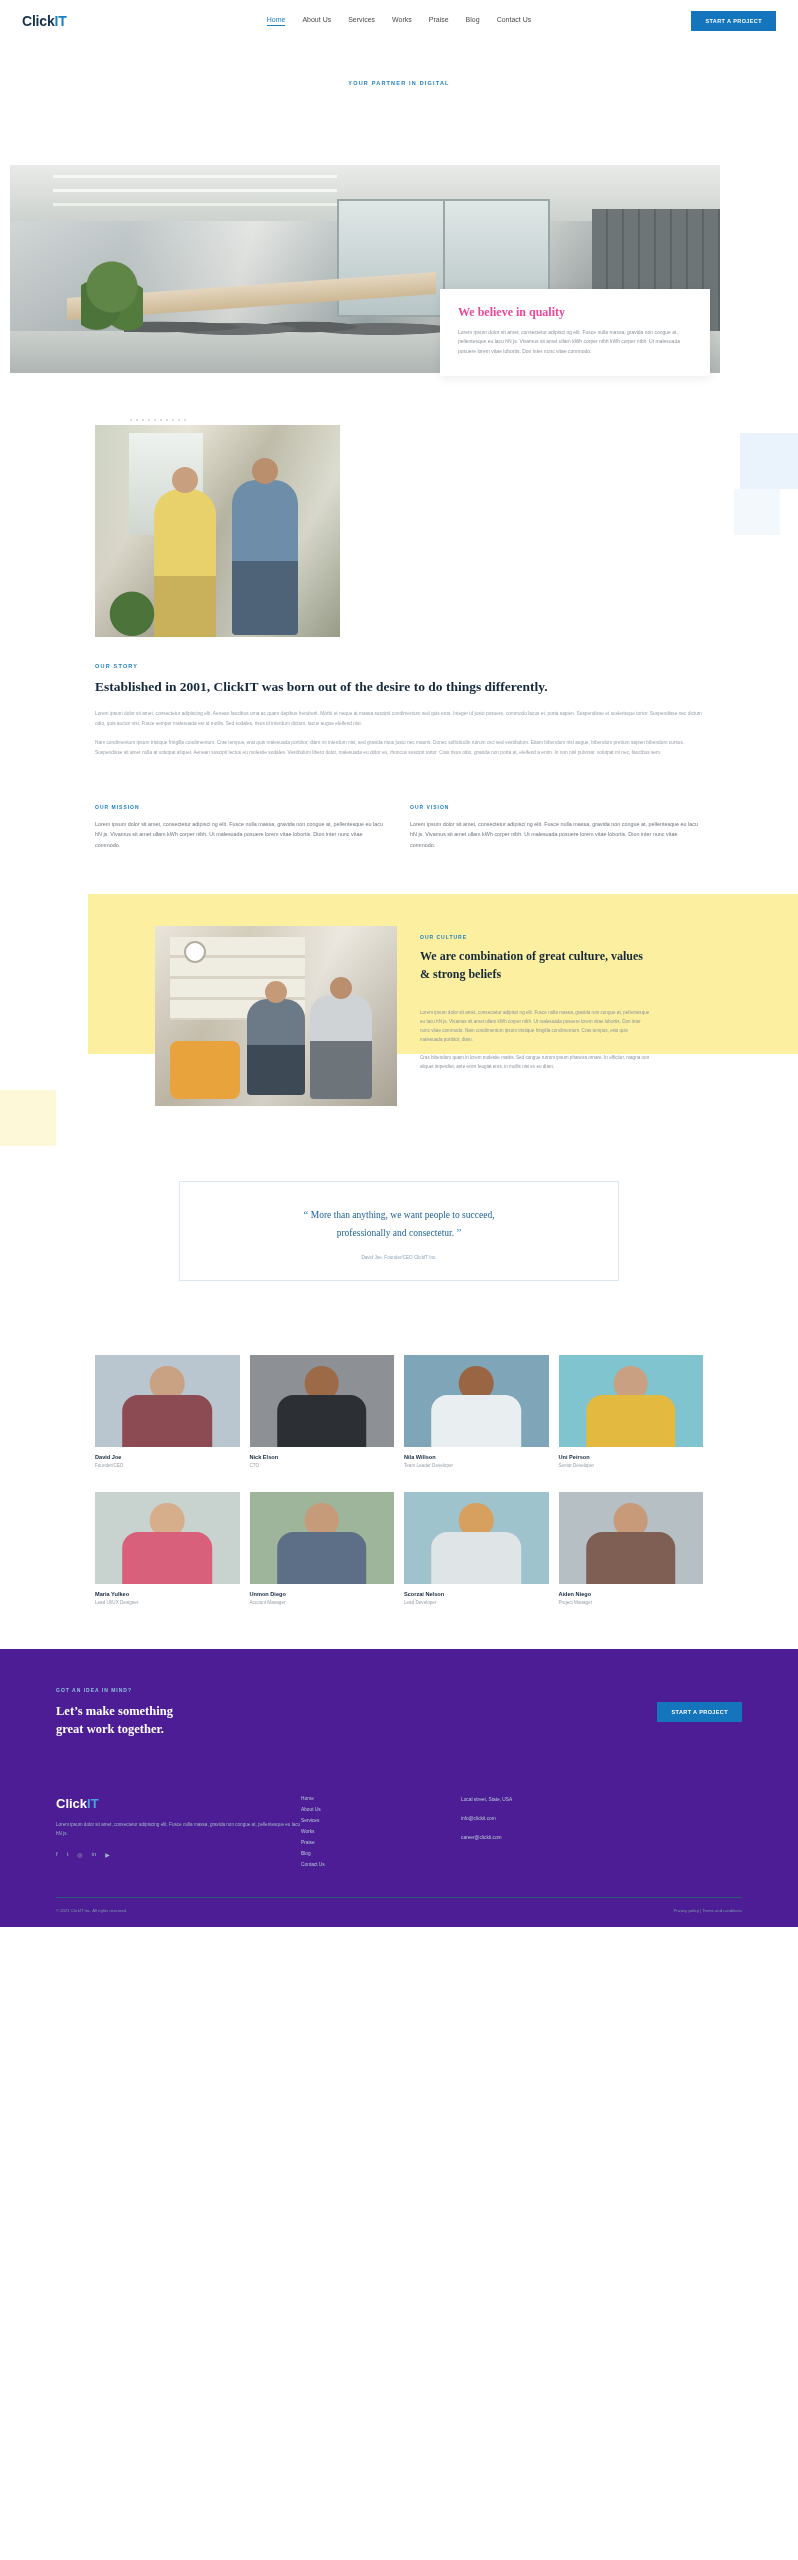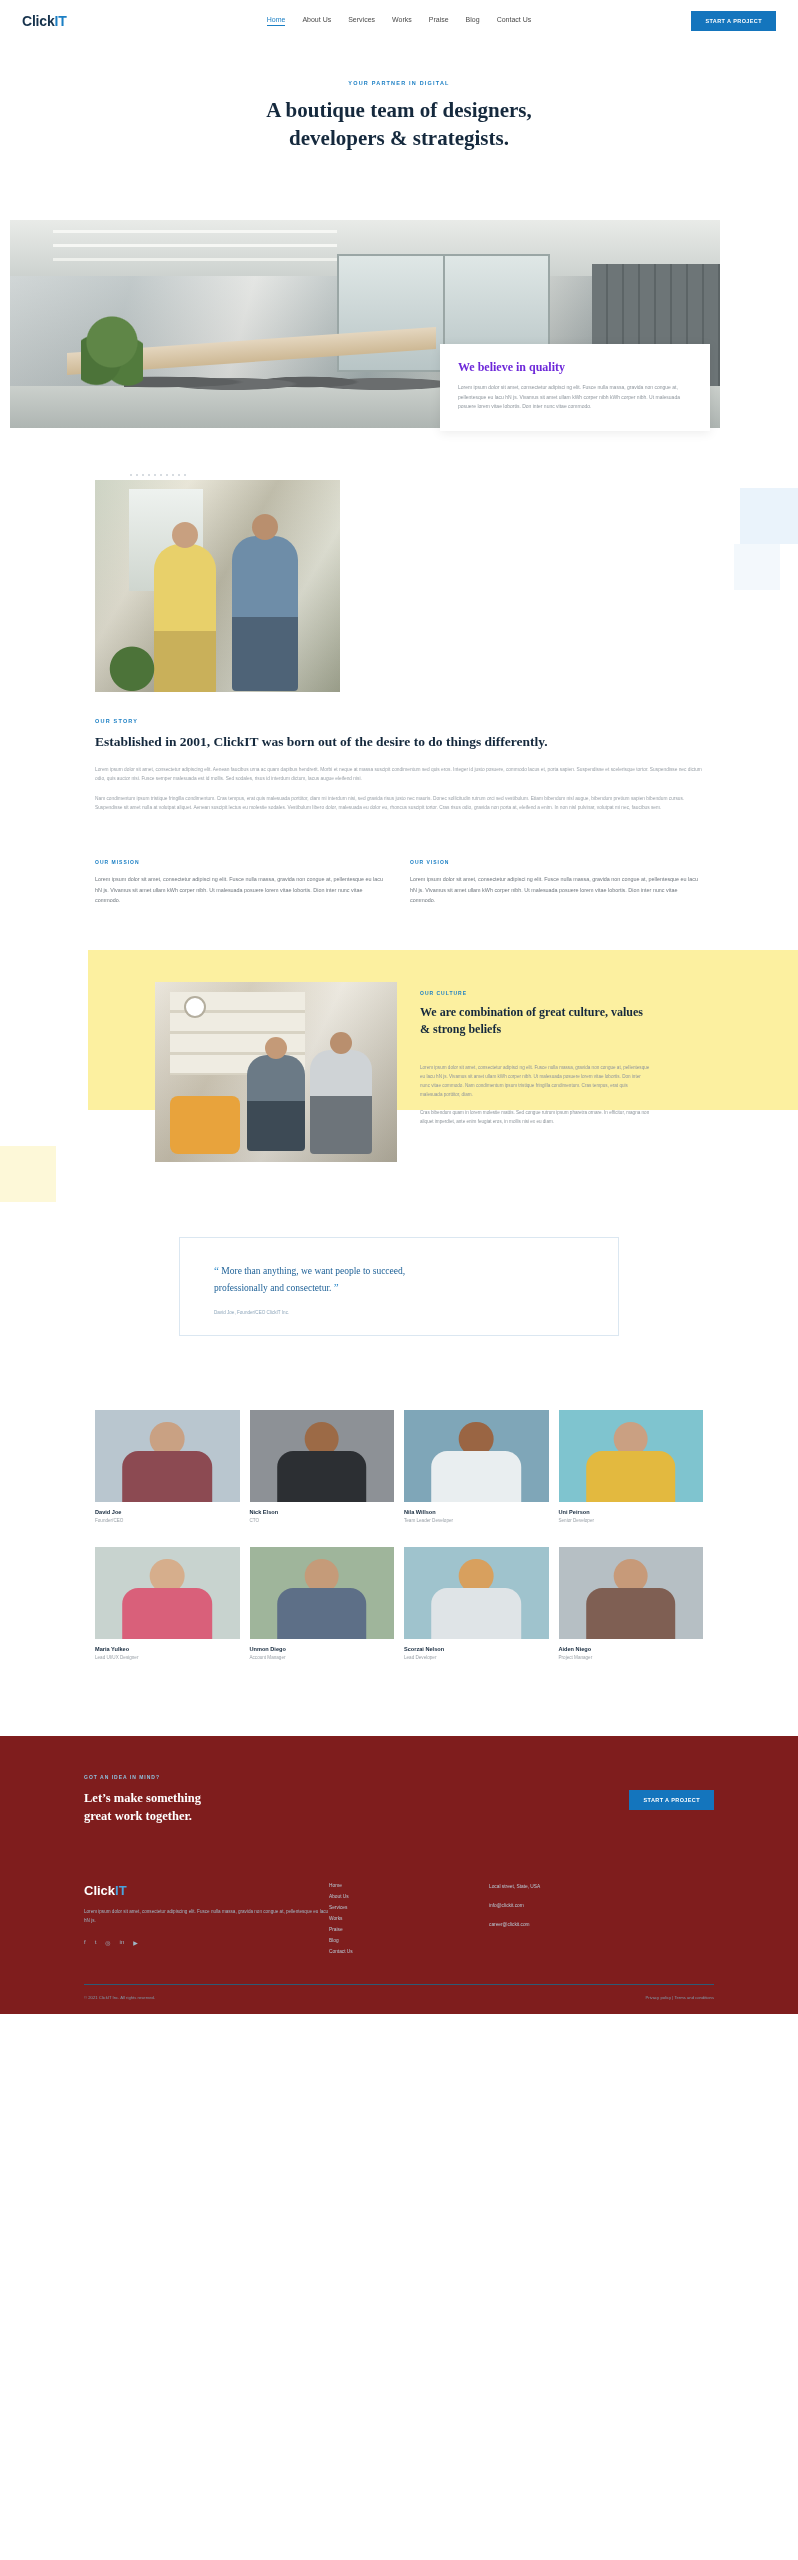--- a/index.html
+++ b/index.html
@@ -146,21 +146,21 @@
     position: absolute;
     left: 440px; top: 124px;
     width: 270px;
     background: #fff;
     padding: 16px 18px 20px;
     box-shadow: 0 2px 10px rgba(0,0,0,0.08);
   }
   .quality-card h3 {
     font-family: "Liberation Serif", serif;
     font-size: 12px;
-    color: #6d28d9;
+    color: #ec4899;
     margin-bottom: 8px;
   }
   .quality-card p {
     font-size: 5px;
     line-height: 1.85;
     color: #8d959c;
   }
 
   
   .story {
@@ -307,20 +307,21 @@
     left: 0; top: 196px;
     width: 56px; height: 56px;
     background: #fdf8d8;
   }
 
   
   .quote-wrap { padding: 42px 0 0; display: flex; justify-content: center; }
   .quote {
     width: 440px;
     border: 1px solid #dbe7f1;
+    text-align: center;
     padding: 24px 34px 20px;
   }
   .quote p {
     font-family: "Liberation Serif", serif;
     font-size: 9.5px;
     line-height: 1.62;
     color: #1b5f96;
   }
   .quote .mark { color: #1b7fc4; font-size: 11px; }
   .quote .author {
@@ -382,24 +383,24 @@
   }
   .member-role {
     margin-top: 3px;
     font-size: 4.6px;
     color: #9aa1a8;
   }
   .team-grid .row2 { margin-top: 14px; }
 
   
   .footer {
-    margin-top: 76px;
-    background: #7f1d1d;
+    margin-top: 44px;
+    background: #4c1d95;
     color: #cfdde6;
-    padding: 38px 84px 0;
+    padding: 38px 56px 0;
     position: relative;
   }
   .cta {
     display: flex;
     align-items: center;
     padding-bottom: 32px;
   }
   .cta .eyebrow3 {
     font-size: 5px;
     letter-spacing: 1px;
@@ -474,24 +475,20 @@
       <a class="nav-item" href="#">Works</a>
       <a class="nav-item" href="#">Praise</a>
       <a class="nav-item" href="#">Blog</a>
       <a class="nav-item" href="#">Contact Us</a>
     </div>
     <button class="btn-primary">START A PROJECT</button>
   </div>
 
   <div class="hero">
     <div class="eyebrow">YOUR PARTNER IN DIGITAL</div>
-    <h1>
-      <span>A boutique team of designers,</span><br>
-      <span>developers &amp; strategists.</span>
-    </h1>
   </div>
 
   <div class="hero-media">
     <div class="hero-photo">
       <div class="hp-ceiling"></div>
       <div class="hp-window"></div>
       <div class="hp-lockers"></div>
       <div class="hp-floor"></div>
       <div class="hp-table"></div>
       <div class="hp-chairs"></div>

